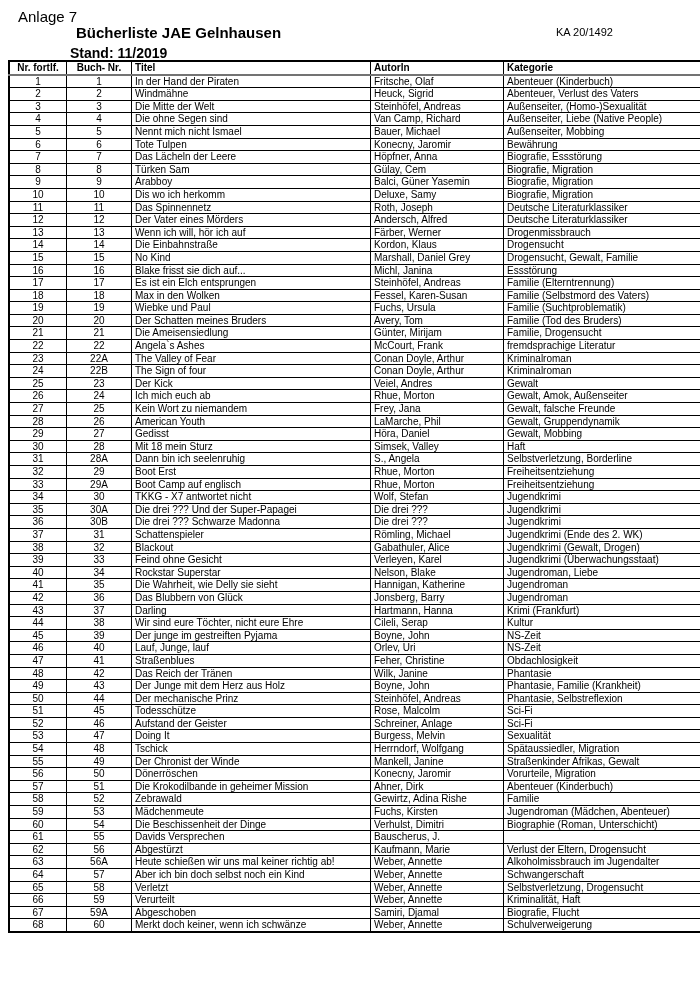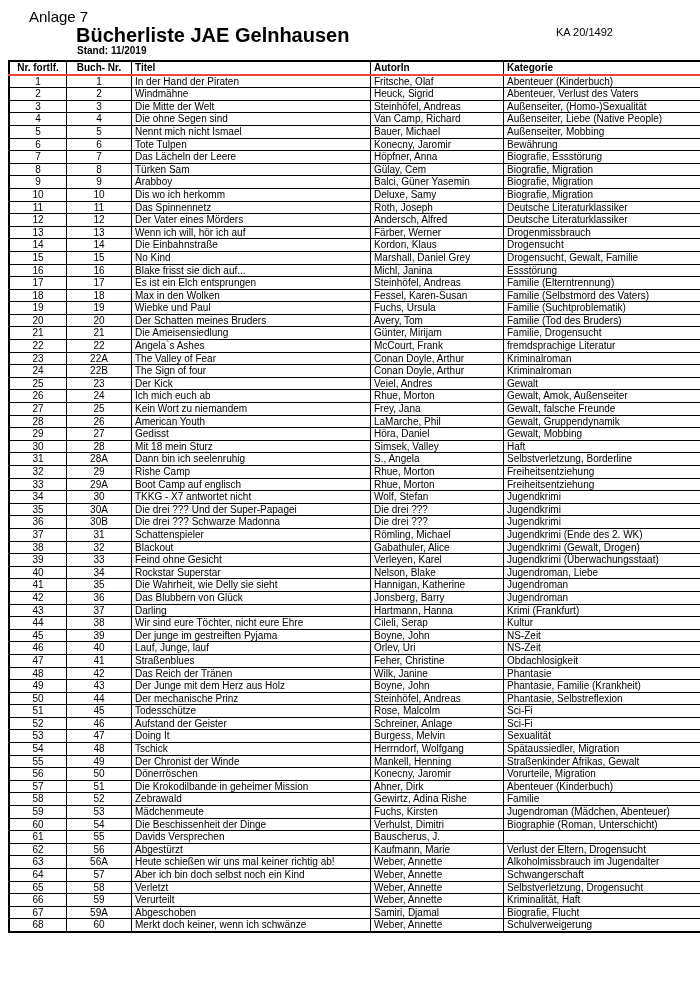--- a/index.html
+++ b/index.html
@@ -1,39 +1,39 @@
 <!DOCTYPE html>
 <html><head>
 <meta charset="utf-8">
 <style>
   html,body{margin:0;padding:0;background:#ffffff;}
   body{
     width:700px;height:990px;position:relative;
     font-family:"Liberation Sans","DejaVu Sans",sans-serif;
     color:#000;
   }
-  .annex{position:absolute;left:18px;top:8px;font-size:15px;margin-left:11px;}
-  .doc-title{position:absolute;left:76px;top:24px;font-size:20px;font-weight:bold;}
+  .annex{position:absolute;left:18px;top:8px;font-size:15px;}
+  .doc-title{position:absolute;left:76px;top:24px;font-size:15px;font-weight:bold;}
   .doc-ref{position:absolute;left:556px;top:26px;font-size:11px;}
-  .doc-stand{position:absolute;left:77px;top:45px;font-size:10px;font-weight:bold;}
+  .doc-stand{position:absolute;left:70px;top:45px;font-size:14px;font-weight:bold;}
   .table-wrap{position:absolute;left:8px;top:60px;}
   table{
     border-collapse:collapse;table-layout:fixed;width:684px;
     border:2px solid #000;
   }
   th,td{
     border:1px solid #000;
     font-size:10px;line-height:11.6px;
     padding:0 3px;
     overflow:hidden;white-space:nowrap;
     height:11.6px;
   }
   thead th{
     font-weight:bold;text-align:left;
-    border-top:2px solid #000;border-bottom:2px solid #ef4444;
+    border-top:2px solid #000;border-bottom:2px solid #737373;
   }
   th.c0,td.c0{width:50px;text-align:center;}
   th.c1,td.c1{width:58px;text-align:center;}
   th.c2,td.c2{width:232px;text-align:left;}
   th.c3,td.c3{width:126px;text-align:left;}
   th.c4,td.c4{width:194px;text-align:left;}
 </style>
 </head>
 <body>
 
@@ -267,21 +267,21 @@
         <tr>
           <td class="c0">31</td>
           <td class="c1">28A</td>
           <td class="c2">Dann bin ich seelenruhig</td>
           <td class="c3">S., Angela</td>
           <td class="c4">Selbstverletzung, Borderline</td>
         </tr>
         <tr>
           <td class="c0">32</td>
           <td class="c1">29</td>
-          <td class="c2">Rishe Camp</td>
+          <td class="c2">Boot Erst</td>
           <td class="c3">Rhue, Morton</td>
           <td class="c4">Freiheitsentziehung</td>
         </tr>
         <tr>
           <td class="c0">33</td>
           <td class="c1">29A</td>
           <td class="c2">Boot Camp auf englisch</td>
           <td class="c3">Rhue, Morton</td>
           <td class="c4">Freiheitsentziehung</td>
         </tr>
@@ -429,21 +429,21 @@
           <td class="c0">54</td>
           <td class="c1">48</td>
           <td class="c2">Tschick</td>
           <td class="c3">Herrndorf, Wolfgang</td>
           <td class="c4">Spätaussiedler, Migration</td>
         </tr>
         <tr>
           <td class="c0">55</td>
           <td class="c1">49</td>
           <td class="c2">Der Chronist der Winde</td>
-          <td class="c3">Mankell, Henning</td>
+          <td class="c3">Mankell, Janine</td>
           <td class="c4">Straßenkinder Afrikas, Gewalt</td>
         </tr>
         <tr>
           <td class="c0">56</td>
           <td class="c1">50</td>
           <td class="c2">Dönerröschen</td>
           <td class="c3">Konecny, Jaromir</td>
           <td class="c4">Vorurteile, Migration</td>
         </tr>
         <tr>

